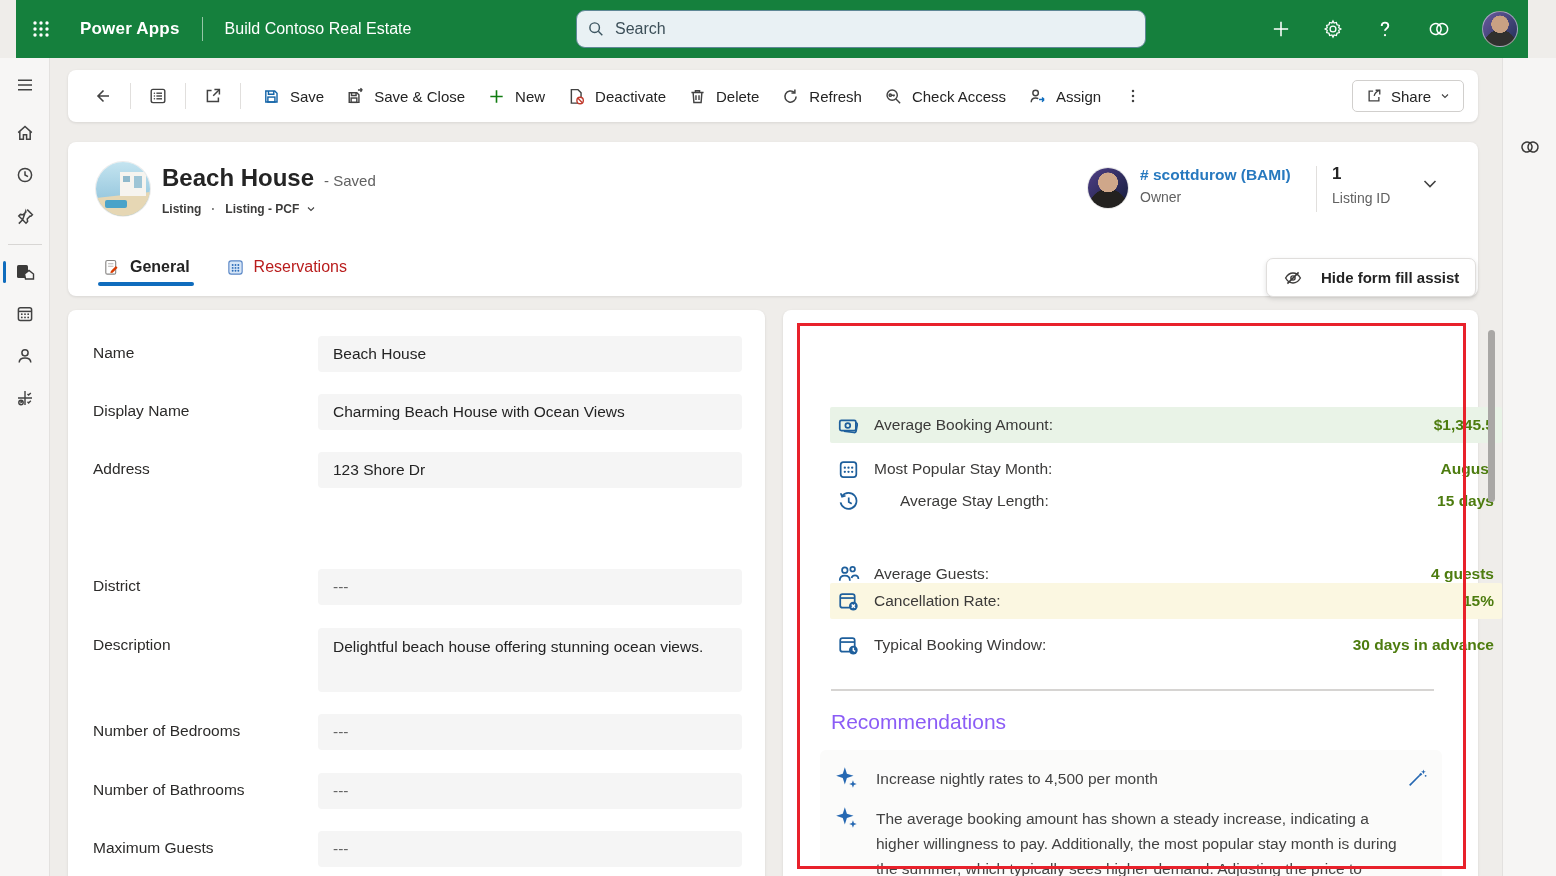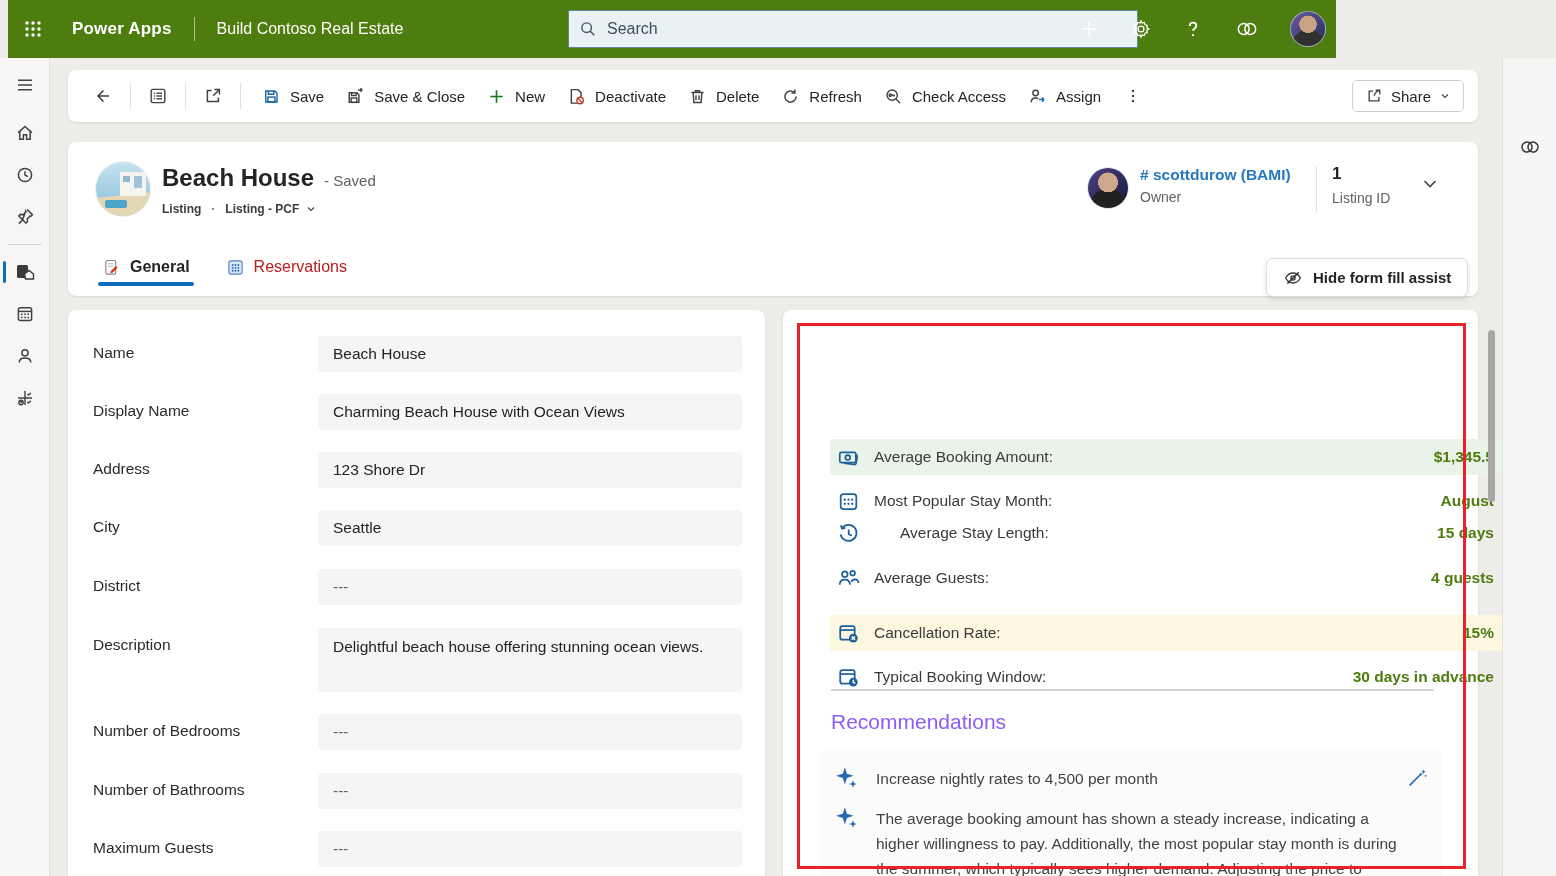--- a/index.html
+++ b/index.html
@@ -1,26 +1,26 @@
 <!DOCTYPE html>
 <html><head>
 <meta charset="utf-8">
 <style>
   * { margin:0; padding:0; box-sizing:border-box; }
   html,body { width:1556px; height:876px; overflow:hidden; }
   body { font-family:"Liberation Sans", sans-serif; color:#242424; background:#efedea; position:relative; }
   .icon { display:inline-flex; align-items:center; justify-content:center; flex:none; }
 
   
-  .topbar { position:absolute; left:8px; top:0; width:1328px; height:58px; background:#4d7c0f; display:flex; align-items:center; z-index:30; }
+  .topbar { position:absolute; left:16px; top:0; width:1512px; height:58px; background:#15803d; display:flex; align-items:center; z-index:30; }
   .waffle-btn { width:50px; height:58px; display:flex; align-items:center; justify-content:center; cursor:pointer; }
   .app-name { color:#fff; font-weight:bold; font-size:17px; margin-left:14px; letter-spacing:.2px; }
   .env-divider { width:1px; height:24px; background:rgba(255,255,255,.55); margin:0 22px; }
   .env-name { color:#fff; font-size:16px; }
-  .search-box { position:absolute; left:560px; top:10px; width:570px; height:38px; background:#e9f1f4; border:1px solid #5f8896; border-radius:1px; display:flex; align-items:center; padding:0 10px; }
+  .search-box { position:absolute; left:560px; top:10px; width:570px; height:38px; background:#e9f1f4; border:1px solid #5f8896; border-radius:9px; display:flex; align-items:center; padding:0 10px; }
   .search-box input { border:none; outline:none; background:transparent; font-size:16px; color:#33424a; margin-left:10px; width:100%; font-family:"Liberation Sans",sans-serif; }
   .search-box input::placeholder { color:#3c4f58; opacity:1; }
   .topbar-actions { position:absolute; right:10px; top:0; height:58px; display:flex; align-items:center; gap:30px; }
   .topbar-actions .icon { cursor:pointer; }
   .avatar { width:36px; height:36px; border-radius:50%; cursor:pointer;
     background: radial-gradient(circle at 50% 36%, #c9a183 0 31%, rgba(0,0,0,0) 32%),
                 radial-gradient(circle at 50% 100%, #30302e 0 42%, rgba(0,0,0,0) 43%),
                 linear-gradient(135deg,#6a5a9e,#1f2f55); border:1px solid rgba(255,255,255,.5); }
 
   
@@ -66,34 +66,34 @@
   .listing-id-label { color:#616161; font-size:14px; margin-top:6px; }
   .hdr-chevron { position:absolute; left:1352px; top:32px; cursor:pointer; }
 
   
   .tabs-row { position:absolute; left:30px; top:100px; display:flex; gap:28px; align-items:flex-start; }
   .tab { display:flex; align-items:center; gap:9px; font-size:16px; color:#b91c1c; padding:6px 4px 0 4px; cursor:pointer; position:relative; height:44px; }
   .tab.active { font-weight:bold; color:#242424; }
   .tab-underline { position:absolute; left:0; bottom:0; width:100%; height:4px; background:#0f6cbd; border-radius:2px; }
 
   
-  .assist-btn { position:absolute; left:1266px; top:258px; height:39px; background:#fff; border:1px solid #e0dedc; border-radius:7px 7px 7px 7px; display:flex; align-items:center; gap:10px; padding:0 16px; font-size:15px; font-weight:bold; font-family:"Liberation Sans",sans-serif; color:#242424; box-shadow:0 2px 5px rgba(0,0,0,.12); cursor:pointer; z-index:25; }
+  .assist-btn { position:absolute; left:1266px; top:258px; height:39px; background:#fff; border:1px solid #e0dedc; border-radius:7px 7px 7px 7px; display:flex; align-items:center; gap:18px; padding:0 16px; font-size:15px; font-weight:bold; font-family:"Liberation Sans",sans-serif; color:#242424; box-shadow:0 2px 5px rgba(0,0,0,.12); cursor:pointer; z-index:25; }
 
   
   .form-card { left:68px; top:310px; width:697px; height:610px; }
   .form-row { position:absolute; left:25px; width:649px; display:flex; }
   .form-label { width:225px; font-size:15.5px; color:#2c2b2a; padding-top:8px; }
   .form-control { flex:1; background:#f5f5f5; border-radius:4px; min-height:36px; display:flex; align-items:center; padding:0 15px; font-size:15.5px; color:#242424; cursor:text; }
   .form-control.empty { color:#666; }
   .form-control.multiline { align-items:flex-start; padding-top:7px; padding-bottom:7px; line-height:24px; min-height:64px; }
 
   
   .insights-card { left:783px; top:310px; width:695px; height:566px; border-radius:8px 8px 0 0; }
   .insights-header { position:absolute; left:29px; top:28px; width:638px; height:42px; border-radius:4px; background:linear-gradient(90deg,#6f9dab 0%,#5d8795 45%,#4d707d 100%); display:flex; align-items:center; padding:0 15px; color:#fff; font-size:17px; font-weight:bold; letter-spacing:.2px; }
-  .metric-row { position:absolute; left:47px; width:672px; height:36px; display:flex; align-items:center; padding:0 8px 0 7px; gap:14px; border-radius:2px;margin-top:32px; }
+  .metric-row { position:absolute; left:47px; width:672px; height:36px; display:flex; align-items:center; padding:0 8px 0 7px; gap:14px; border-radius:2px; }
   .metric-row.green { background:#e9f3e7; }
   .metric-row.yellow { background:#fbf7e1; }
   .metric-label { font-size:15.5px; color:#3b3a39; }
   .metric-value { margin-left:auto; font-size:15.5px; font-weight:bold; color:#4d7c0f; }
   .insights-divider { position:absolute; left:48px; top:379px; width:603px; height:2px; background:#d6d4d2; }
   .rec-title { position:absolute; left:48px; top:400px; font-size:21px; color:#8b5cf6; }
   .rec-list { position:absolute; left:37px; top:440px; width:622px; background:#fbfbfa; border-radius:6px; padding:8px 14px 10px 14px; }
   .rec-item { display:flex; gap:16px; padding:7px 0; align-items:flex-start; }
   .rec-text { font-size:15.5px; color:#424242; line-height:25px; padding-top:1px; }
   .rec-action { margin-left:auto; cursor:pointer; padding-top:2px; }
@@ -502,24 +502,20 @@
     <div class="form-control">Beach House</div>
   </div>
   <div class="form-row" style="top:84px;">
     <div class="form-label">Display Name</div>
     <div class="form-control">Charming Beach House with Ocean Views</div>
   </div>
   <div class="form-row" style="top:142px;">
     <div class="form-label">Address</div>
     <div class="form-control">123 Shore Dr</div>
   </div>
-  <div class="form-row" style="top:200px;">
-    <div class="form-label">City</div>
-    <div class="form-control">Seattle</div>
-  </div>
   <div class="form-row" style="top:259px;">
     <div class="form-label">District</div>
     <div class="form-control empty">---</div>
   </div>
   <div class="form-row" style="top:318px;">
     <div class="form-label">Description</div>
     <div class="form-control multiline">Delightful beach house offering stunning ocean views.</div>
   </div>
   <div class="form-row" style="top:404px;">
     <div class="form-label">Number of Bedrooms</div>
@@ -572,21 +568,21 @@
       <svg width="23" height="23" viewBox="0 0 20 20" fill="none" stroke="#1e5f9c" stroke-width="1.5">
           <path d="M4.4 5.2 a7 7 0 1 1 -1.3 5.6"></path>
           <path d="M3.2 2.8 L4.4 5.8 L7.4 5"></path>
           <path d="M10.2 6.6 V10.4 L12.8 12"></path>
         </svg>
     </span>
     <span class="metric-label">Average Stay Length:</span>
     <span class="metric-value">15 days</span>
   </div>
 
-  <div class="metric-row" style="top:218px;">
+  <div class="metric-row" style="top:246px;">
     <span class="icon">
       <svg width="23" height="23" viewBox="0 0 20 20" fill="none" stroke="#1e5f9c" stroke-width="1.5">
           <circle cx="6.8" cy="6.2" r="2.4"></circle>
           <circle cx="13.6" cy="5.4" r="2"></circle>
           <path d="M2.4 15.4 c0-2.9 2-4.4 4.4-4.4 s4.4 1.5 4.4 4.4"></path>
           <path d="M12.6 13 c.5-1.5 1.6-2.3 3-2.3 1.8 0 3 1.3 3 3.2"></path>
         </svg>
     </span>
     <span class="metric-label">Average Guests:</span>
     <span class="metric-value">4 guests</span>

